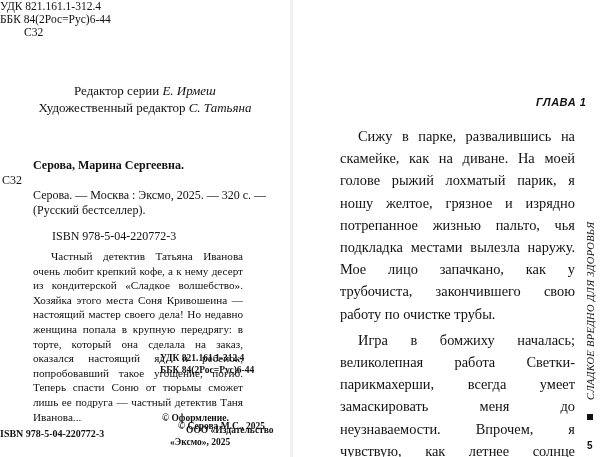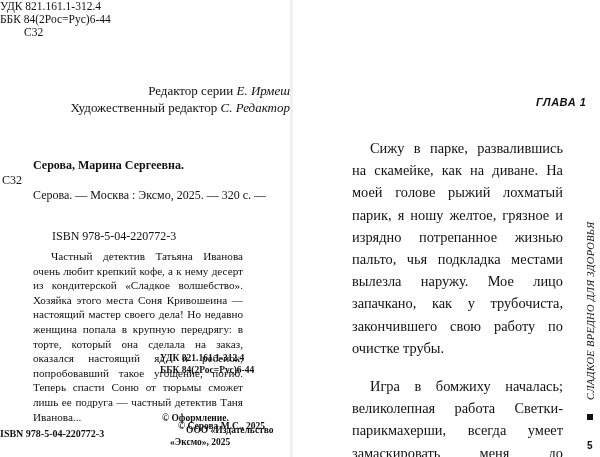--- a/index.html
+++ b/index.html
@@ -7,54 +7,55 @@
       width: 600px; height: 457px; position: relative; overflow: hidden;
       background: #ffffff; color: #111;
       font-family: "Liberation Serif", "DejaVu Serif", serif;
     }
     .page { position: absolute; top: 0; height: 457px; }
     .page-left { left: 0; width: 266px; }
     .gutter { position: absolute; left: 290px; top: 0; width: 3px; height: 457px; background: #f1f1f1; }
     .page-right { left: 293px; width: 250px; }
     .abs { position: absolute; white-space: nowrap; }
     .small { font-size: 11.5px; line-height: 13px; }
-    .editors { font-size: 13px; line-height: 17px; text-align: right; width: 290px; left: 0; }
+    .editors { font-size: 13px; line-height: 17px; text-align: center; width: 290px; left: 0; }
     .editors i { font-style: italic; }
     .bib { font-size: 12px; line-height: 15px; }
     .bold { font-weight: bold; }
     .annot { font-size: 11.2px; line-height: 14.6px; text-align: justify; width: 210px; white-space: normal; }
     .tiny-bold { font-size: 9.5px; line-height: 12px; font-weight: bold; }
     .chapter { font-family: "Liberation Sans", "DejaVu Sans", sans-serif; font-weight: bold; font-style: italic; font-size: 11px; letter-spacing: 0.5px; }
     .body-text { font-size: 14.4px; line-height: 22.2px; width: 243px; text-align: justify; white-space: normal; }
-    .body-text p { margin: 16px; text-indent: 18px; }
+    .body-text p { margin: 4px; text-indent: 18px; }
     .running-head {
       font-style: italic; font-size: 10.5px; letter-spacing: 0.3px;
       transform: rotate(-90deg); transform-origin: left top;
     }
     .square { width: 6px; height: 6px; background: #111; }
     .folio { font-family: "Liberation Sans", "DejaVu Sans", sans-serif; font-weight: bold; font-size: 10px; }
   </style>
 </head>
 <body>
 
 <div class="page page-left">
   <div class="abs small" style="left:0; top:0;">УДК 821.161.1-312.4</div>
   <div class="abs small" style="left:0; top:13px;">ББК 84(2Рос=Рус)6-44</div>
   <div class="abs small" style="left:24px; top:26px;">С32</div>
 
   <div class="abs editors" style="top:82px;">
     <span>Редактор серии </span><i>Е. Ирмеш</i>
   </div>
   <div class="abs editors" style="top:99px;">
-    <span>Художественный редактор </span><i>С. Редактор</i>
+    <span>Художественный редактор </span><i>С. Татьяна</i>
   </div>
 
   <div class="abs bib bold" style="left:33px; top:158px;">Серова, Марина Сергеевна.</div>
   <div class="abs bib" style="left:2px; top:173px;">С32</div>
   <div class="abs bib" style="left:33px; top:188px;">Серова. — Москва : Эксмо, 2025. — 320 с. —</div>
+  <div class="abs bib" style="left:33px; top:203px;">(Русский бестселлер).</div>
 
   <div class="abs bib" style="left:52px; top:229px;">ISBN 978-5-04-220772-3</div>
 
   <div class="abs annot" style="left:33px; top:249px; text-indent:18px;">Частный детектив Татьяна Иванова очень любит крепкий кофе, а к нему десерт из кондитерской «Сладкое волшебство». Хозяйка этого места Соня Кривошеина — настоящий мастер своего дела! Но недавно женщина попала в крупную передрягу: в торте, который она сделала на заказ, оказался настоящий яд, и ребенок, попробовавший такое угощение, погиб. Теперь спасти Соню от тюрьмы сможет лишь ее подруга — частный детектив Таня Иванова...</div>
 
   <div class="abs tiny-bold" style="left:160px; top:352px;">УДК 821.161.1-312.4</div>
   <div class="abs tiny-bold" style="left:160px; top:364px;">ББК 84(2Рос=Рус)6-44</div>
 
   <div class="abs tiny-bold" style="left:162px; top:420px;margin-left:16px;">© Серова М.С., 2025</div>
   <div class="abs tiny-bold" style="left:162px; top:412px;">© Оформление.</div>

